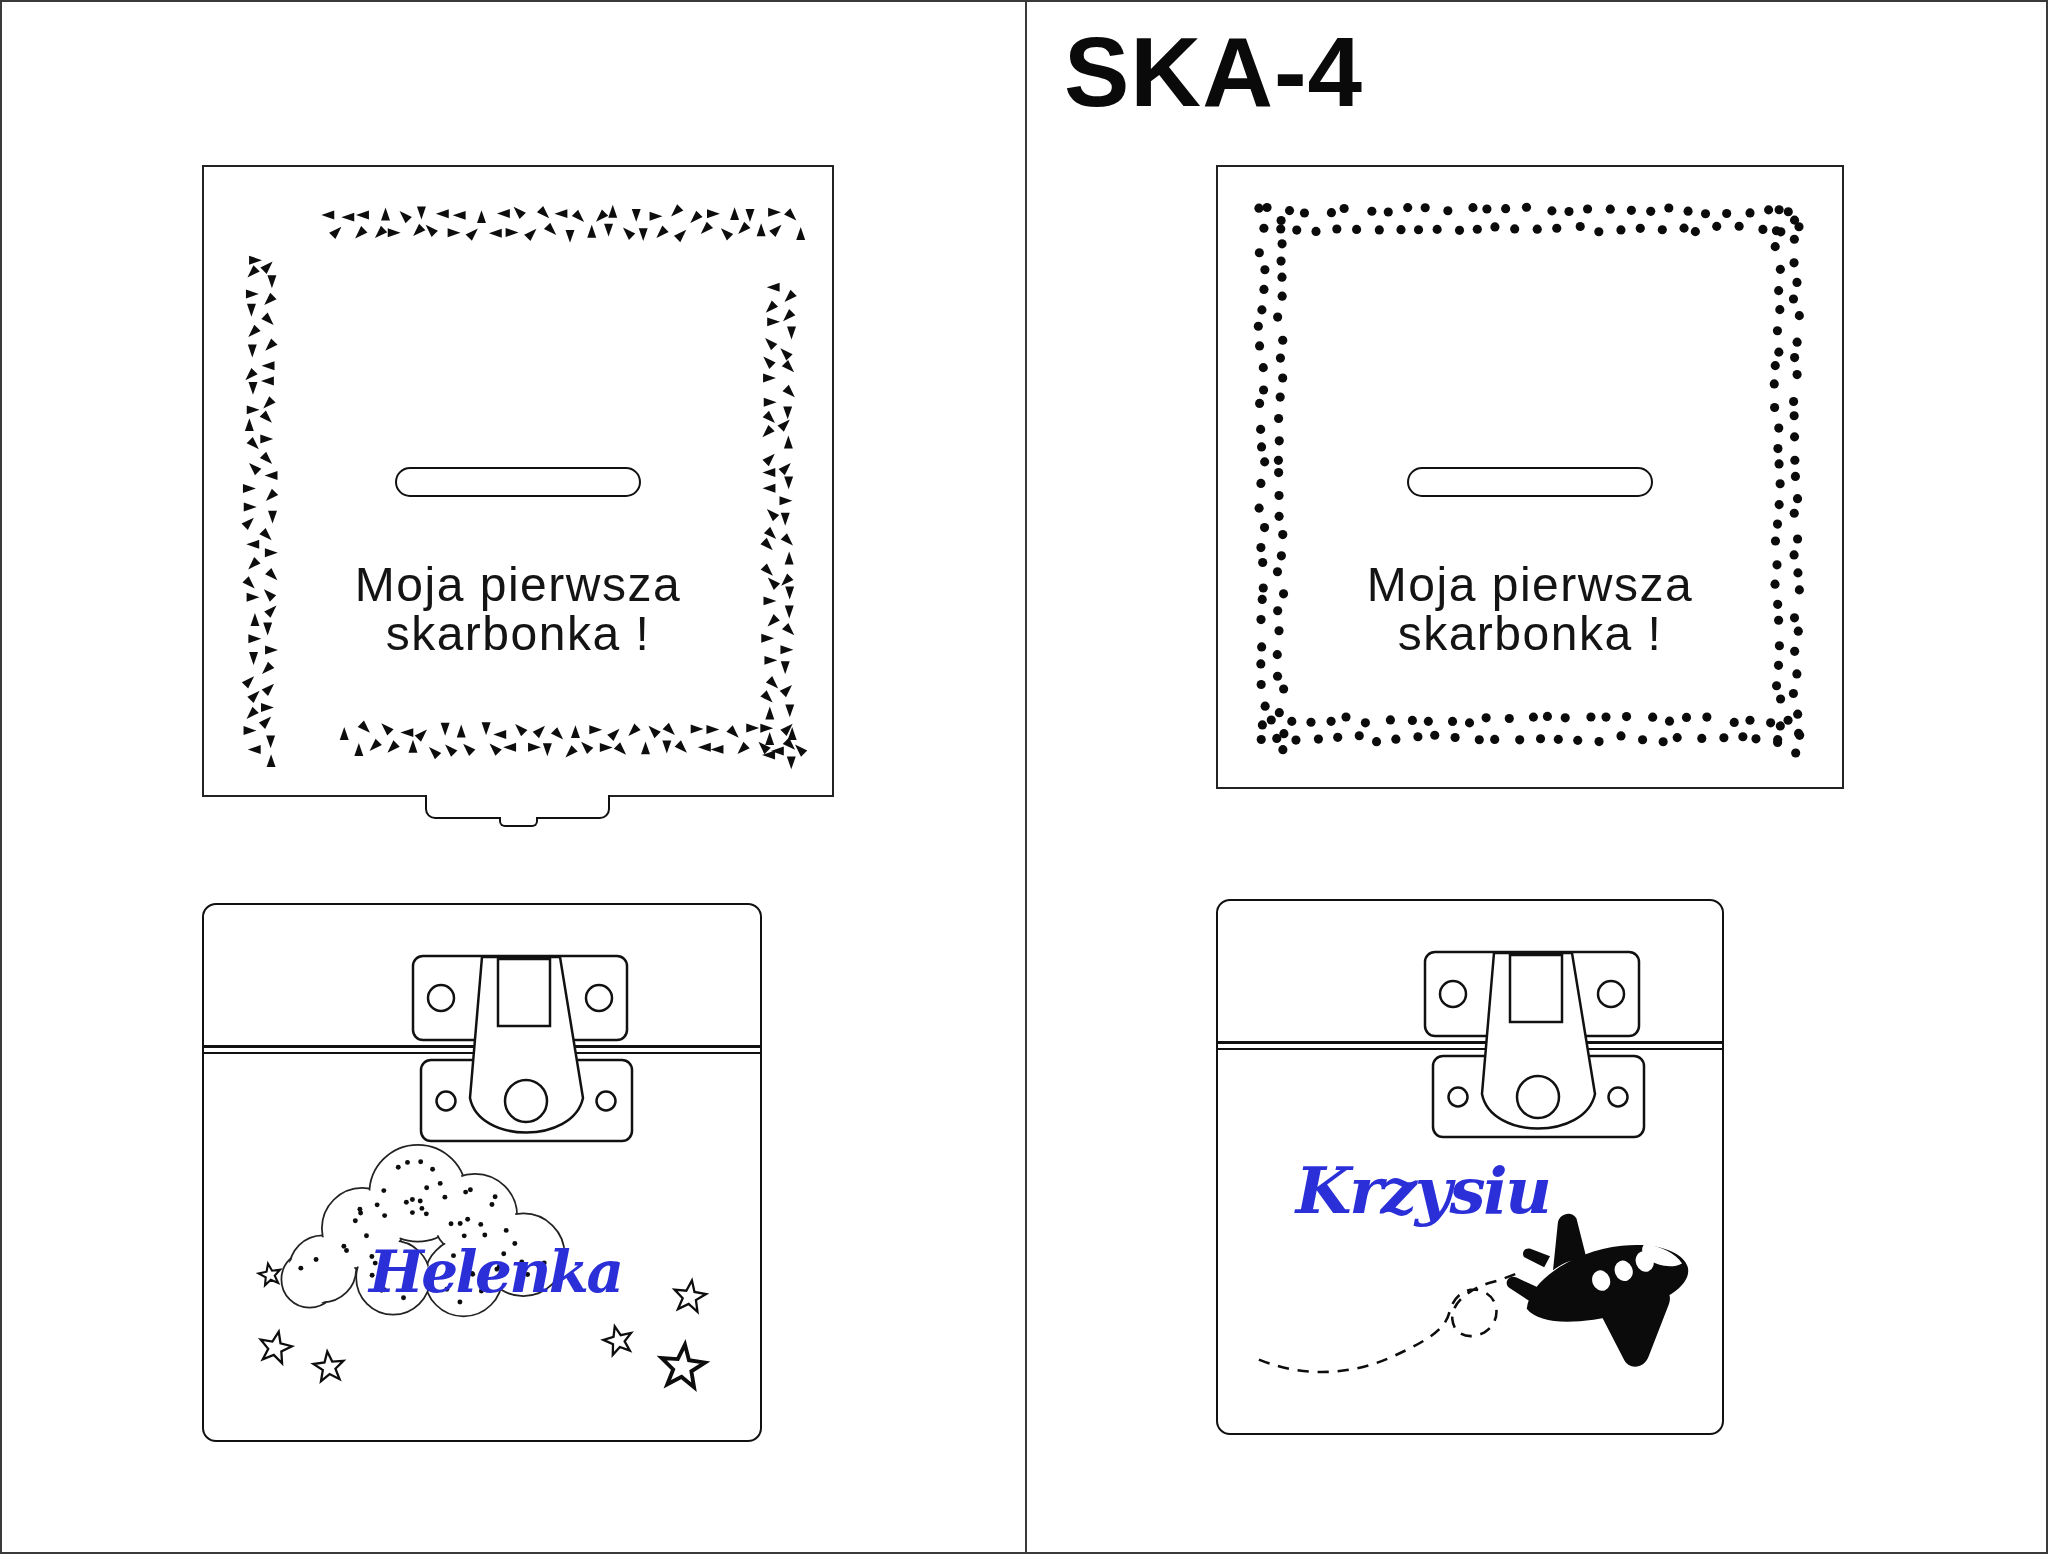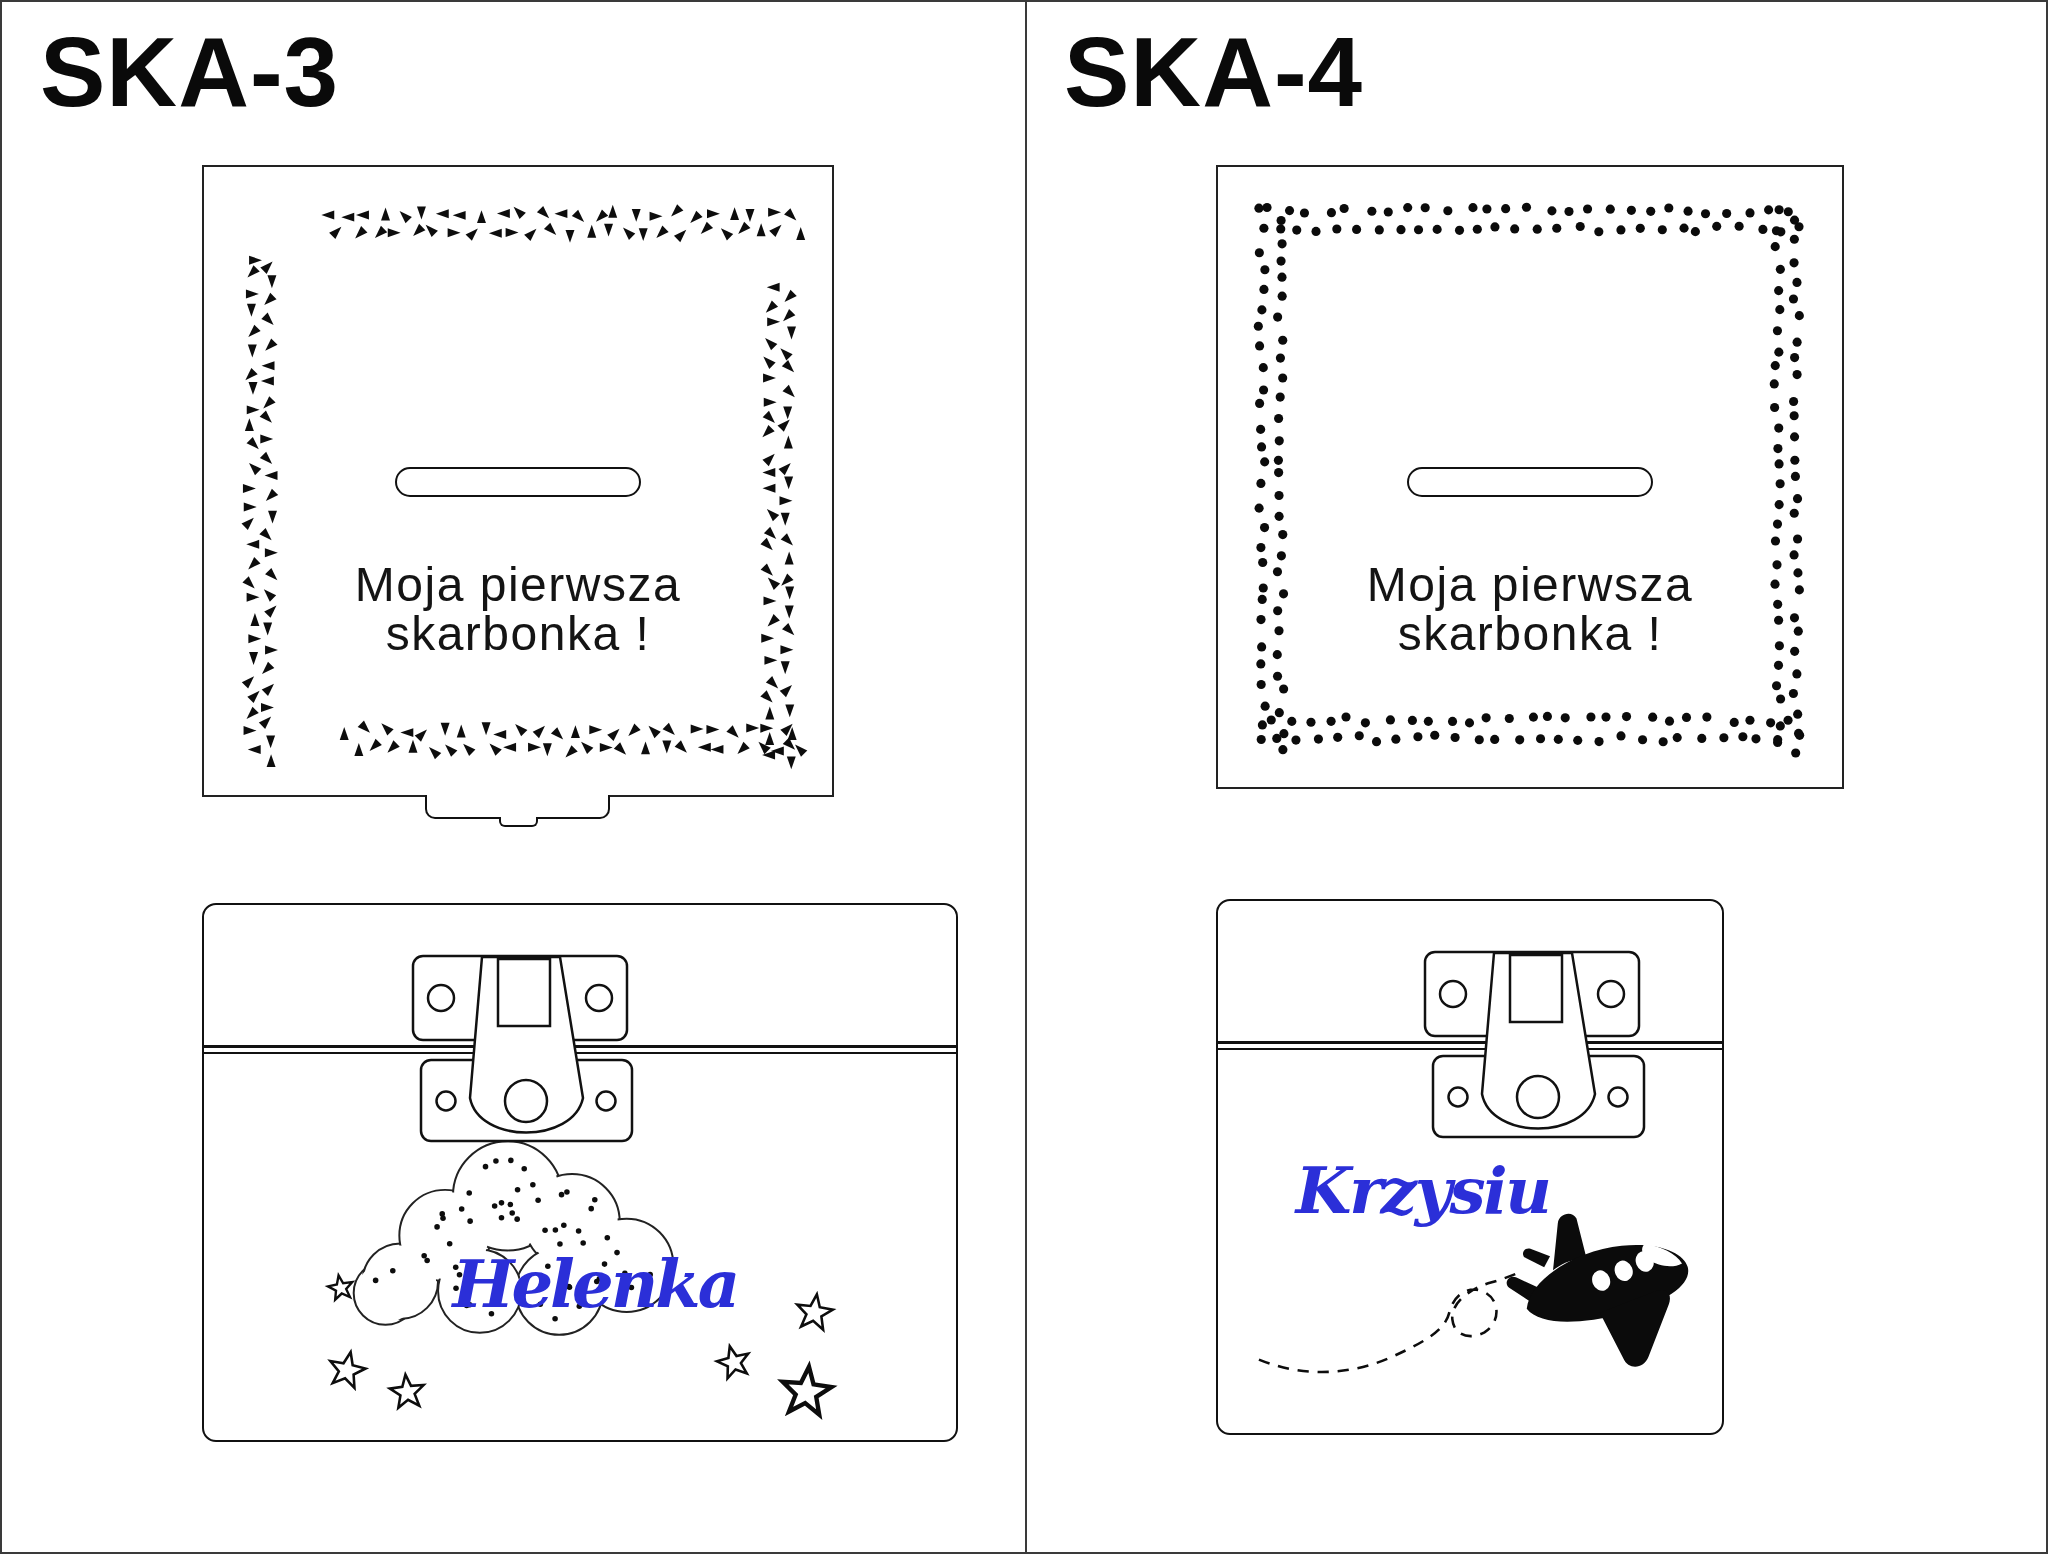--- a/index.html
+++ b/index.html
@@ -32,40 +32,39 @@
     position:absolute;left:423px;top:793px;width:185px;height:24px;
     border:2px solid #111;border-top:none;border-radius:0 0 10px 10px;
     background:#fff;box-sizing:border-box;
   }
   .hinge-tab .tab-notch{
     position:absolute;left:72px;bottom:-10px;width:39px;height:10px;
     border:2px solid #111;border-top:none;border-radius:0 0 6px 6px;
     background:#fff;box-sizing:border-box;
   }
   .frontbox{
-    position:absolute;left:200px;width:756px;
+    position:absolute;left:200px;width:560px;
     border:2.5px solid #111;border-radius:14px;background:#fff;
     box-sizing:border-box;overflow:hidden;
   }
   .frontbox .seam1{position:absolute;left:0;right:0;top:140px;height:3px;background:#111;}
   .frontbox .seam2{position:absolute;left:0;right:0;top:147px;height:2px;background:#111;}
   .latch{position:absolute;left:199px;top:43px;}
   .motif{position:absolute;left:0;top:0;width:100%;height:100%;}
   svg text.name{
     font-family:"DejaVu Serif",serif;font-style:italic;font-weight:bold;
   }
 </style>
 </head>
 <body>
 
 <div class="canvas">
   <div class="divider" style="left:1023px"></div>
 
   <section class="panel" style="left:0">
-    <h1 class="panel-title">SKA-3</h1>
 
     <div class="lidbox">
       <svg class="decor-border" id="decor0" viewBox="0 0 632 632">
           <path d="M -6 -4.5 L 7 0 L -6 4.5 Z" transform="translate(125.10428343783133 48.20962485764176) rotate(180)" fill="#0d0d0d"></path>
           <path d="M -6 -4.5 L 7 0 L -6 4.5 Z" transform="translate(145.18641872378066 50.45543687278405) rotate(180)" fill="#0d0d0d"></path>
           <path d="M -6 -4.5 L 7 0 L -6 4.5 Z" transform="translate(159.9702354525216 48.21353858173825) rotate(180)" fill="#0d0d0d"></path>
           <path d="M -6 -4.5 L 7 0 L -6 4.5 Z" transform="translate(182.67792401602492 47.860297289444134) rotate(270)" fill="#0d0d0d"></path>
           <path d="M -6 -4.5 L 7 0 L -6 4.5 Z" transform="translate(201.7797817576211 49.19145312416367) rotate(225)" fill="#0d0d0d"></path>
           <path d="M -6 -4.5 L 7 0 L -6 4.5 Z" transform="translate(218.82232702942565 45.749602012801915) rotate(90)" fill="#0d0d0d"></path>
           <path d="M -6 -4.5 L 7 0 L -6 4.5 Z" transform="translate(240.31325827445835 47.138742943061516) rotate(180)" fill="#0d0d0d"></path>

